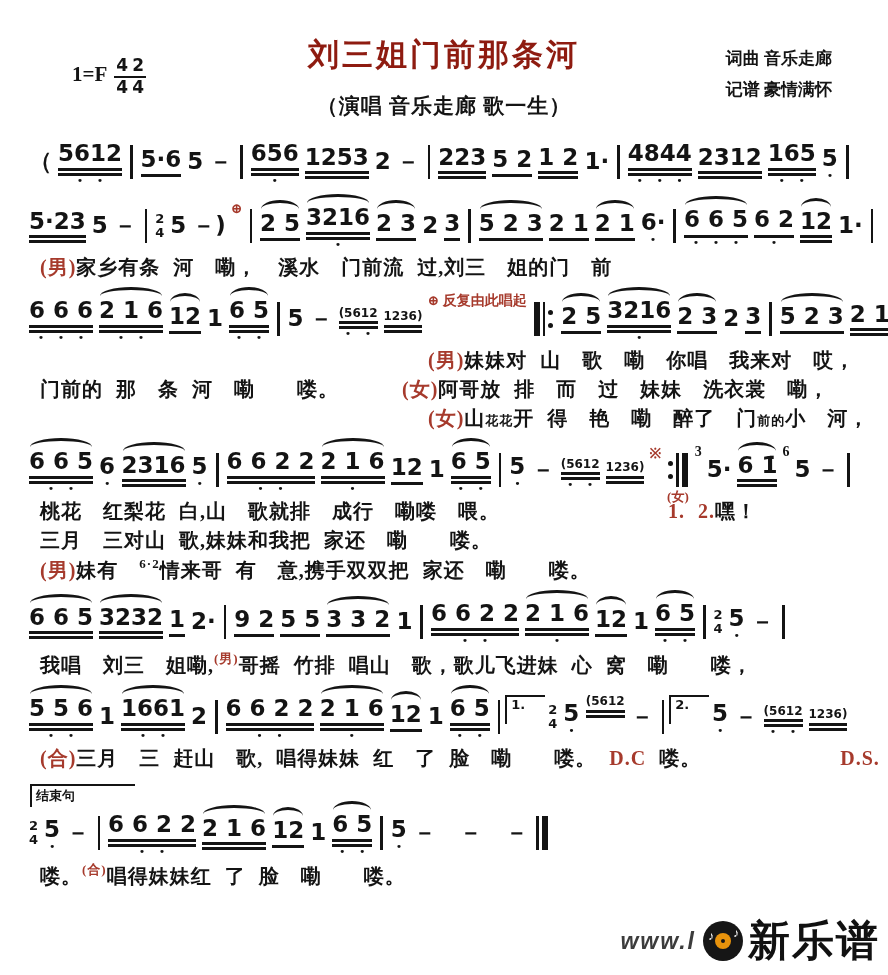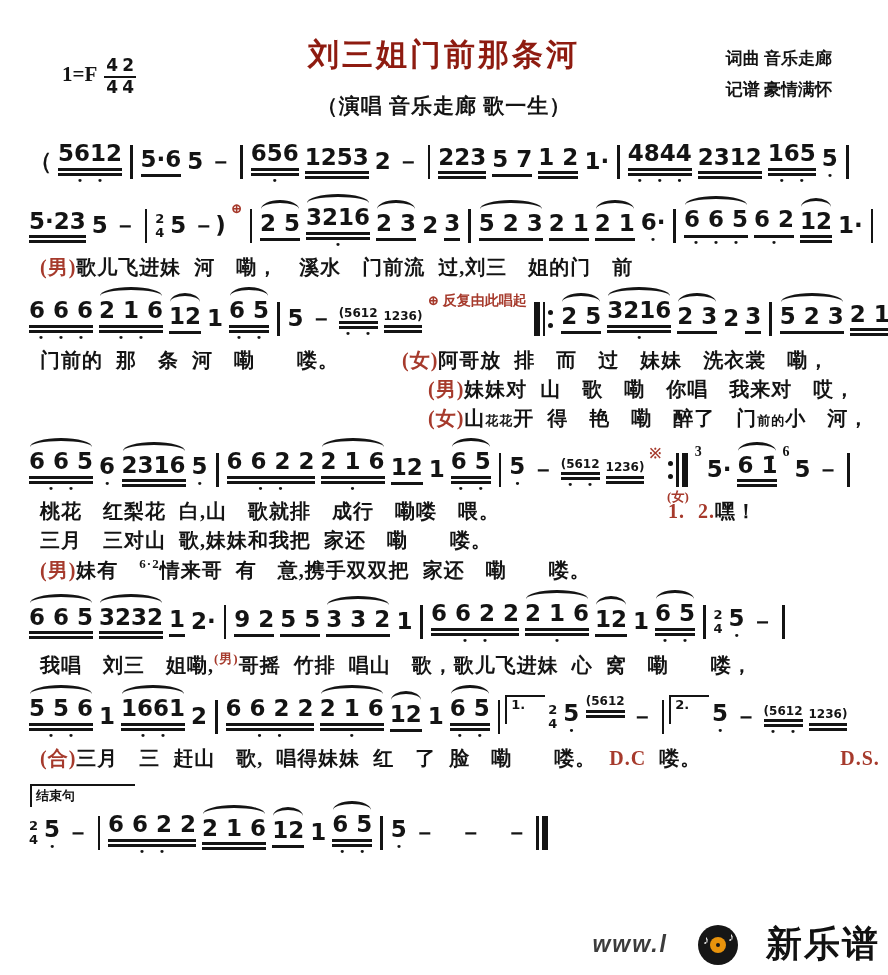--- a/index.html
+++ b/index.html
@@ -2,21 +2,21 @@
 <html><head>
 <meta charset="utf-8">
 <style>
   :root{ --ink:#141414; --title:#8e1b10; --accent:#a63a2c; }
   *{box-sizing:border-box;}
   body{margin:0;background:#fff;}
   .page{width:888px;height:975px;background:#fff;overflow:hidden;position:relative;
         font-family:"Liberation Serif","DejaVu Serif",serif;color:var(--ink);}
   
   .hdr{position:relative;padding-top:34px;}
-  .keysig{position:absolute;left:62px;top:52px;font-size:21px;font-weight:700;
+  .keysig{position:absolute;left:72px;top:52px;font-size:21px;font-weight:700;
           display:flex;align-items:center;gap:7px;}
   .frac{display:inline-flex;flex-direction:column;align-items:center;font-size:17px;
         font-weight:700;line-height:1.05;font-family:"DejaVu Sans",sans-serif;}
   .frac .n{border-bottom:2px solid var(--ink);padding:0 2px 1px;}
   .frac .d{padding-top:1px;}
   .title{text-align:center;font-size:31px;font-weight:900;color:var(--title);letter-spacing:3px;
          font-family:Liberation Serif, serif;}
   .subtitle{text-align:center;font-size:21px;font-weight:700;margin-top:16px;letter-spacing:1px;}
   .credits{position:absolute;right:56px;top:44px;font-size:17px;font-weight:700;line-height:1.8;}
   .credits span{display:block;}
@@ -54,30 +54,30 @@
          font-family:"DejaVu Sans",sans-serif;}
   .endlabel{display:inline-block;margin-left:30px;border-left:2px solid var(--ink);
             border-top:2px solid var(--ink);padding:1px 60px 2px 4px;font-size:13px;font-weight:700;}
   
   .lyr{font-size:20px;font-weight:600;margin:2px 0 2px 40px;word-spacing:7px;letter-spacing:1px;}
   .lyr .red{color:var(--accent);}
   .lyr .small{font-size:13px;}
   .lyr .supseg{vertical-align:9px;font-size:13px;}
   .lyr.indent{margin-left:428px;}
   
-  .footer{position:absolute;right:8px;bottom:6px;display:flex;align-items:center;gap:23px;}
+  .footer{position:absolute;right:8px;bottom:6px;display:flex;align-items:center;}
   .wm{font-style:italic;font-weight:700;font-size:23px;color:#3c3c3c;letter-spacing:2px;
       font-family:"Liberation Sans","DejaVu Sans",sans-serif;margin-right:2px;}
   .disc{width:40px;height:40px;border-radius:50%;background:#161616;position:relative;margin:0 5px;}
   .disc::before{content:"";position:absolute;inset:12px;border-radius:50%;background:#e8930c;}
   .disc::after{content:"";position:absolute;inset:18px;border-radius:50%;background:#161616;}
   .disc .n1,.disc .n2{position:absolute;color:#fff;font-size:12px;line-height:1;}
   .disc .n1{left:5px;top:9px;}
   .disc .n2{right:4px;top:6px;}
-  .logotext{font-size:36px;font-weight:900;letter-spacing:2px;color:#111;
+  .logotext{font-size:42px;font-weight:900;letter-spacing:2px;color:#111;
             font-family:"Liberation Sans","DejaVu Sans",sans-serif;}
 </style>
 </head>
 <body>
 
 <div class="page">
 
   <div class="hdr">
     <div class="keysig">
       <span>1=F</span>
@@ -112,21 +112,21 @@
             <span class="bar"></span>
           </span>
           <span class="tok u2"><span class="txt">656</span><span class="ndots">•</span></span>
           <span class="tok u2"><span class="txt">1253</span></span>
           <span class="tok"><span class="txt">2</span></span>
           <span class="tok"><span class="txt">－</span></span>
           <span class="barwrap">
             <span class="bar"></span>
           </span>
           <span class="tok u2"><span class="txt">223</span></span>
-          <span class="tok u1"><span class="txt">5 7</span></span>
+          <span class="tok u1"><span class="txt">5 2</span></span>
           <span class="tok u2"><span class="txt">1 2</span></span>
           <span class="tok"><span class="txt">1·</span></span>
           <span class="barwrap">
             <span class="bar"></span>
           </span>
           <span class="tok u2"><span class="txt">4844</span><span class="ndots">• • •</span></span>
           <span class="tok u2"><span class="txt">2312</span></span>
           <span class="tok u2"><span class="txt">165</span><span class="ndots">• •</span></span>
           <span class="tok"><span class="txt">5</span><span class="ndots">•</span></span>
           <span class="barwrap">
@@ -168,21 +168,21 @@
             <span class="bar"></span>
           </span>
           <span class="tok u1"><span class="txt">6 6 5</span><span class="arcline"></span><span class="ndots">• • •</span></span>
           <span class="tok u1"><span class="txt">6 2</span><span class="ndots">•</span></span>
           <span class="tok u2"><span class="txt">12</span><span class="arcline"></span></span>
           <span class="tok"><span class="txt">1·</span></span>
           <span class="barwrap">
             <span class="bar"></span>
           </span>
         </div>
-        <div class="lyr"><span class="red ">(男)</span><span>歌儿飞进妹 河　嘞，　溪水　门前流 过,刘三　姐的门　前</span></div>
+        <div class="lyr"><span class="red ">(男)</span><span>家乡有条 河　嘞，　溪水　门前流 过,刘三　姐的门　前</span></div>
       </div>
       <div class="sys">
         <div class="line">
           <span class="tok u2"><span class="txt">6 6 6</span><span class="ndots">• • •</span></span>
           <span class="tok u2"><span class="txt">2 1 6</span><span class="arcline"></span><span class="ndots">• •</span></span>
           <span class="tok u1"><span class="txt">12</span><span class="arcline"></span></span>
           <span class="tok"><span class="txt">1</span></span>
           <span class="tok u2"><span class="txt">6 5</span><span class="arcline"></span><span class="ndots">• •</span></span>
           <span class="barwrap">
             <span class="bar"></span>
@@ -204,22 +204,22 @@
           <span class="tok u2"><span class="txt">3216</span><span class="arcline"></span><span class="ndots">•</span></span>
           <span class="tok u1"><span class="txt">2 3</span><span class="arcline"></span></span>
           <span class="tok"><span class="txt">2</span></span>
           <span class="tok u1"><span class="txt">3</span></span>
           <span class="barwrap">
             <span class="bar"></span>
           </span>
           <span class="tok u1"><span class="txt">5 2 3</span><span class="arcline"></span></span>
           <span class="tok u2"><span class="txt">2 1</span></span>
         </div>
+        <div class="lyr indent"><span class="red ">(男)</span><span>妹妹对 山　歌　嘞　你唱　我来对　哎，</span></div>
         <div class="lyr"><span>门前的 那　条 河　嘞　　喽。　　　</span><span class="red ">(女)</span><span>阿哥放 排　而　过　妹妹　洗衣裳　嘞，</span></div>
-        <div class="lyr indent"><span class="red ">(男)</span><span>妹妹对 山　歌　嘞　你唱　我来对　哎，</span></div>
         <div class="lyr indent"><span class="red ">(女)</span><span>山</span><span class="small ">花花</span><span>开 得　艳　嘞　醉了　门</span><span class="small ">前的</span><span>小　河，</span></div>
       </div>
       <div class="sys">
         <div class="line">
           <span class="tok u2"><span class="txt">6 6 5</span><span class="arcline"></span><span class="ndots">• •</span></span>
           <span class="tok"><span class="txt">6</span><span class="ndots">•</span></span>
           <span class="tok u2"><span class="txt">2316</span><span class="arcline"></span></span>
           <span class="tok"><span class="txt">5</span><span class="ndots">•</span></span>
           <span class="barwrap">
             <span class="bar"></span>
@@ -352,20 +352,21 @@
           <span class="barwrap">
             <span class="bar"></span>
           </span>
           <span class="tok"><span class="txt">5</span><span class="ndots">•</span></span>
           <span class="tok"><span class="txt">－　－　－</span></span>
           <span class="barwrap">
             <span class="bar"></span>
             <span class="bar thick"></span>
           </span>
         </div>
+        <div class="lyr"><span>喽。</span><span class="red supseg">(合)</span><span>唱得妹妹红 了 脸　嘞　　喽。</span></div>
       </div>
     </div>
 
   <div class="footer">
     <span class="wm">www.l</span>
     <span class="disc">
       <span class="n1">♪</span>
       <span class="n2">♪</span>
     </span>
     <span class="logotext">新乐谱</span>

